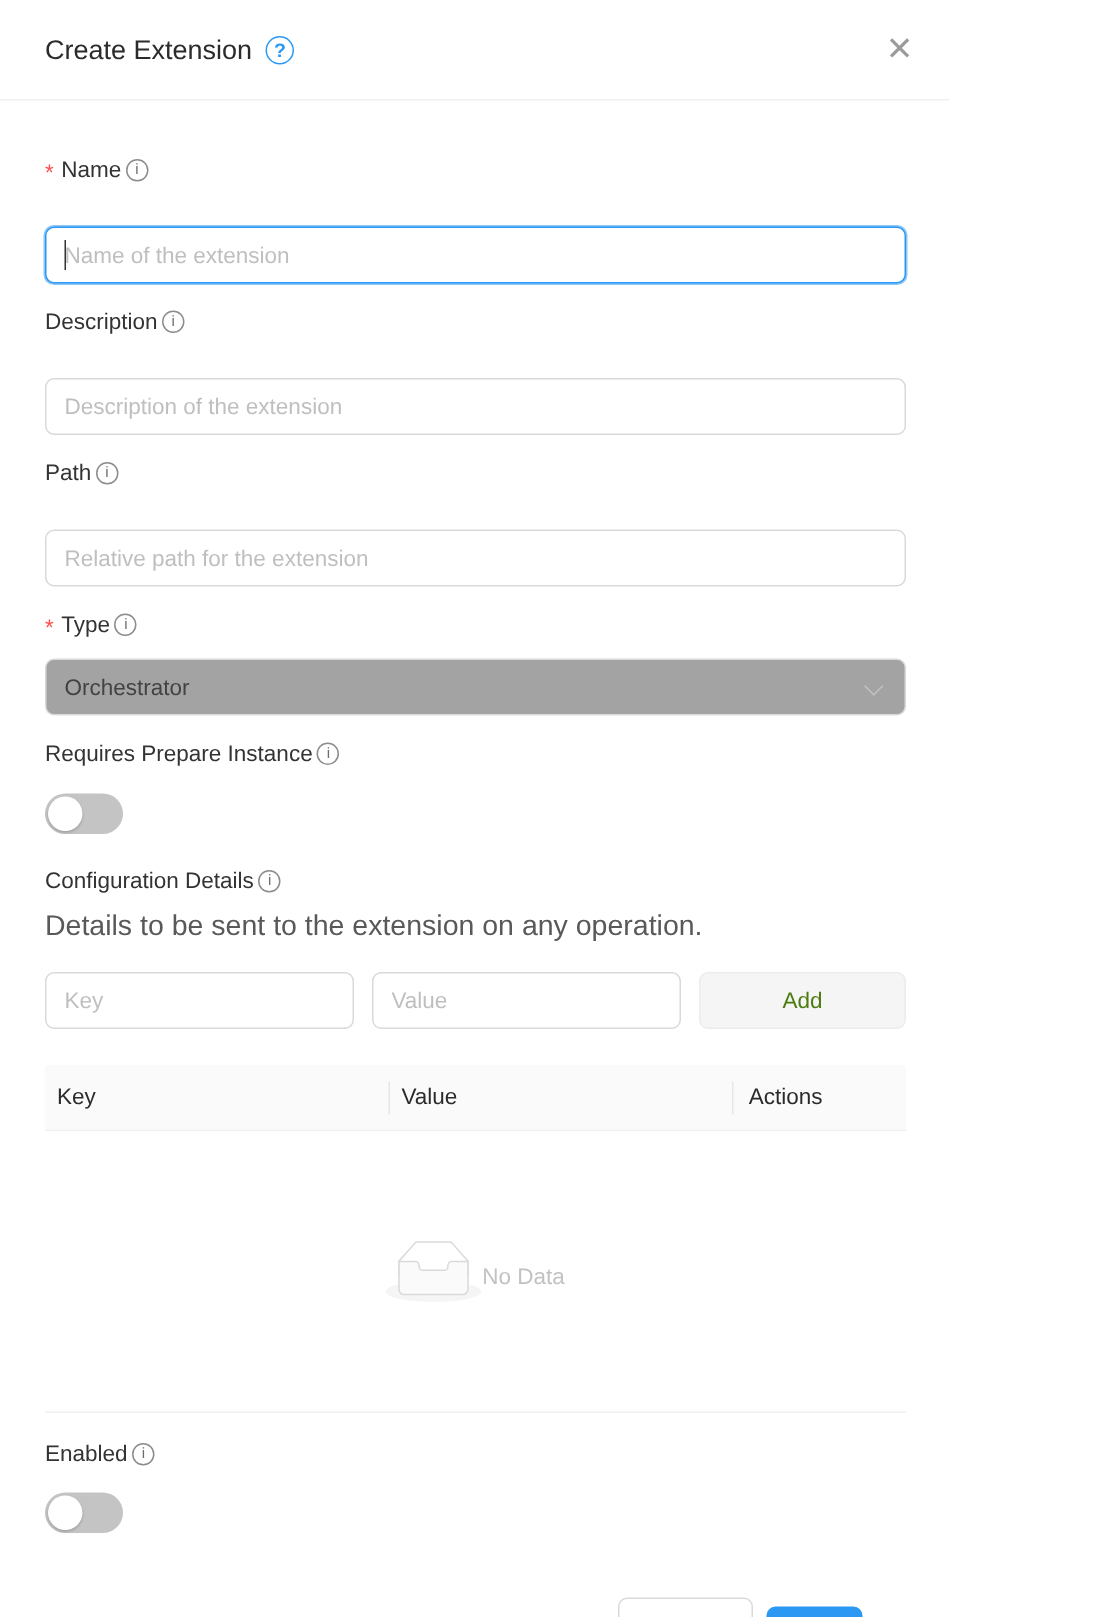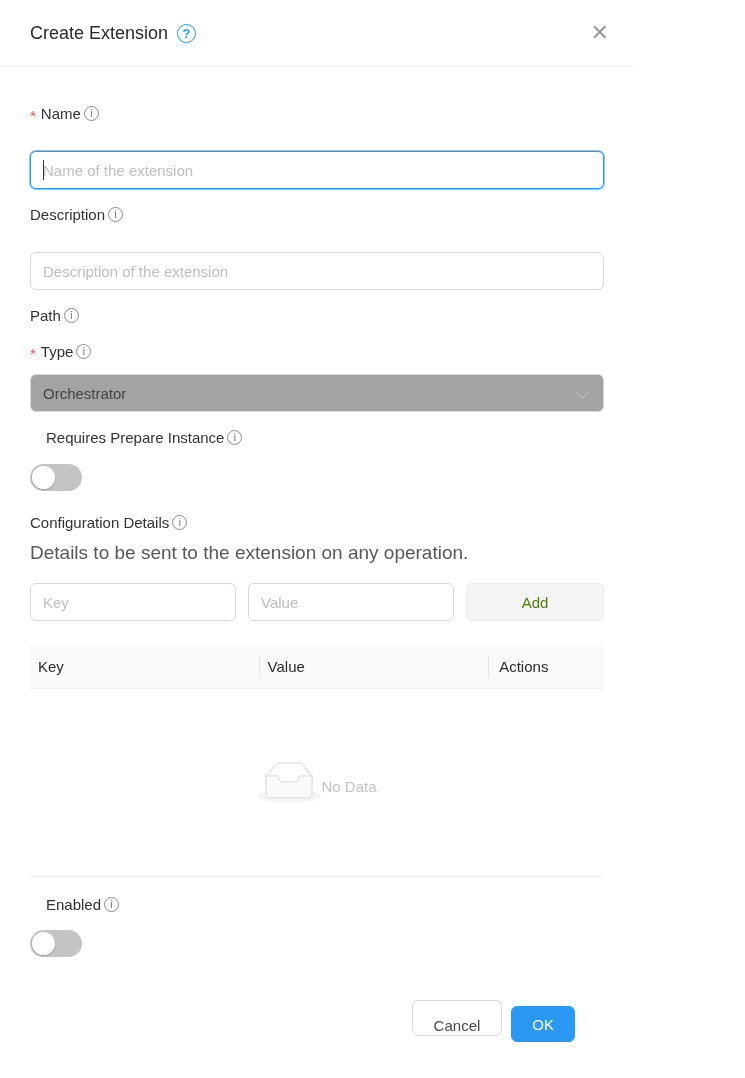--- a/index.html
+++ b/index.html
@@ -117,21 +117,21 @@
   .chevron {
     position: absolute;
     right: 16px; top: 13px;
     width: 9px; height: 9px;
     border-left: 1.5px solid #c2c2c2;
     border-bottom: 1.5px solid #c2c2c2;
     transform: rotate(-45deg);
   }
 
   
-  .switch-field .label-row { margin-bottom: 16px; margin-left: 16px; }
+  .switch-field .label-row { margin-bottom: 16px; }
   .switch {
     width: 52px; height: 27px;
     background: #c4c4c4;
     border-radius: 14px;
     position: relative;
     cursor: pointer;
   }
   .switch .knob {
     position: absolute;
     left: 2px; top: 2px;
@@ -259,20 +259,23 @@
       </div>
       <div class="input-wrap">
         <input class="text-input" type="text" placeholder="Description of the extension" style="">
       </div>
     </div>
 
     <div class="field">
       <div class="label-row">
         <span>Path</span>
         <span class="info-icon">i</span>
+      </div>
+      <div class="input-wrap">
+        <input class="text-input" type="text" placeholder="Relative path for the extension" style="">
       </div>
     </div>
 
     <div class="field">
       <div class="label-row">
         <span class="asterisk">*</span>
         <span>Type</span>
         <span class="info-icon">i</span>
       </div>
       <div class="select">

